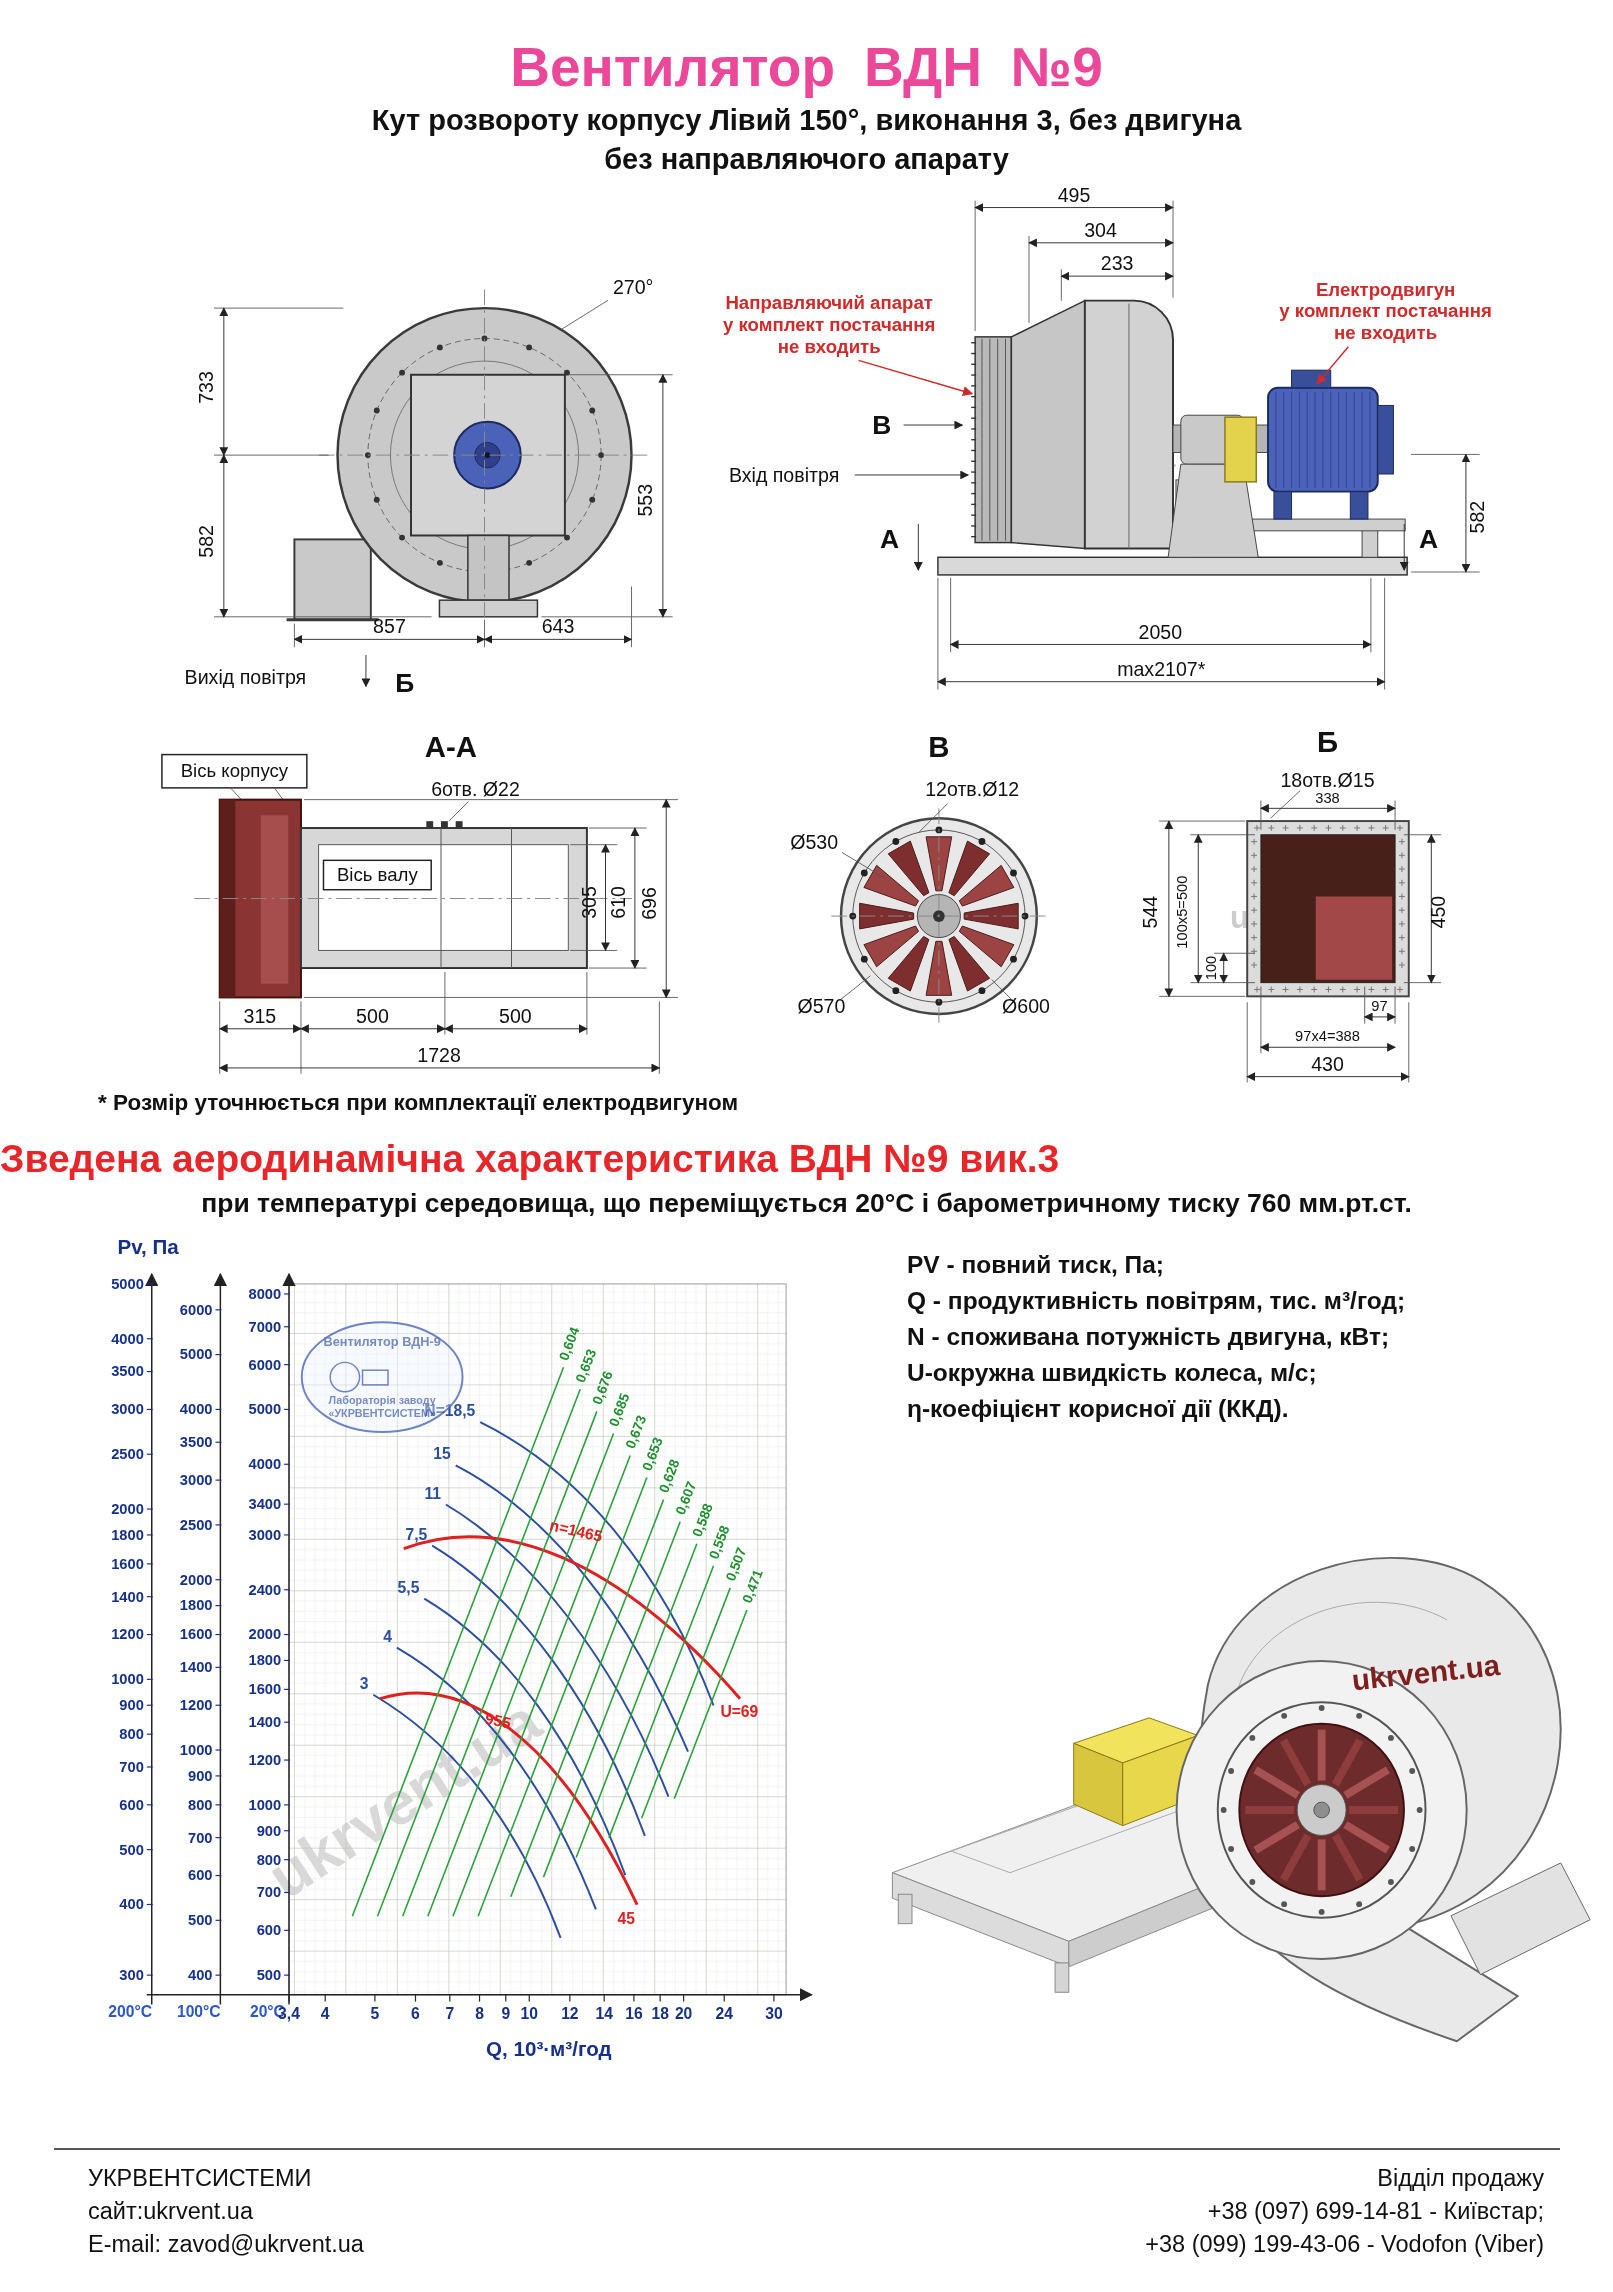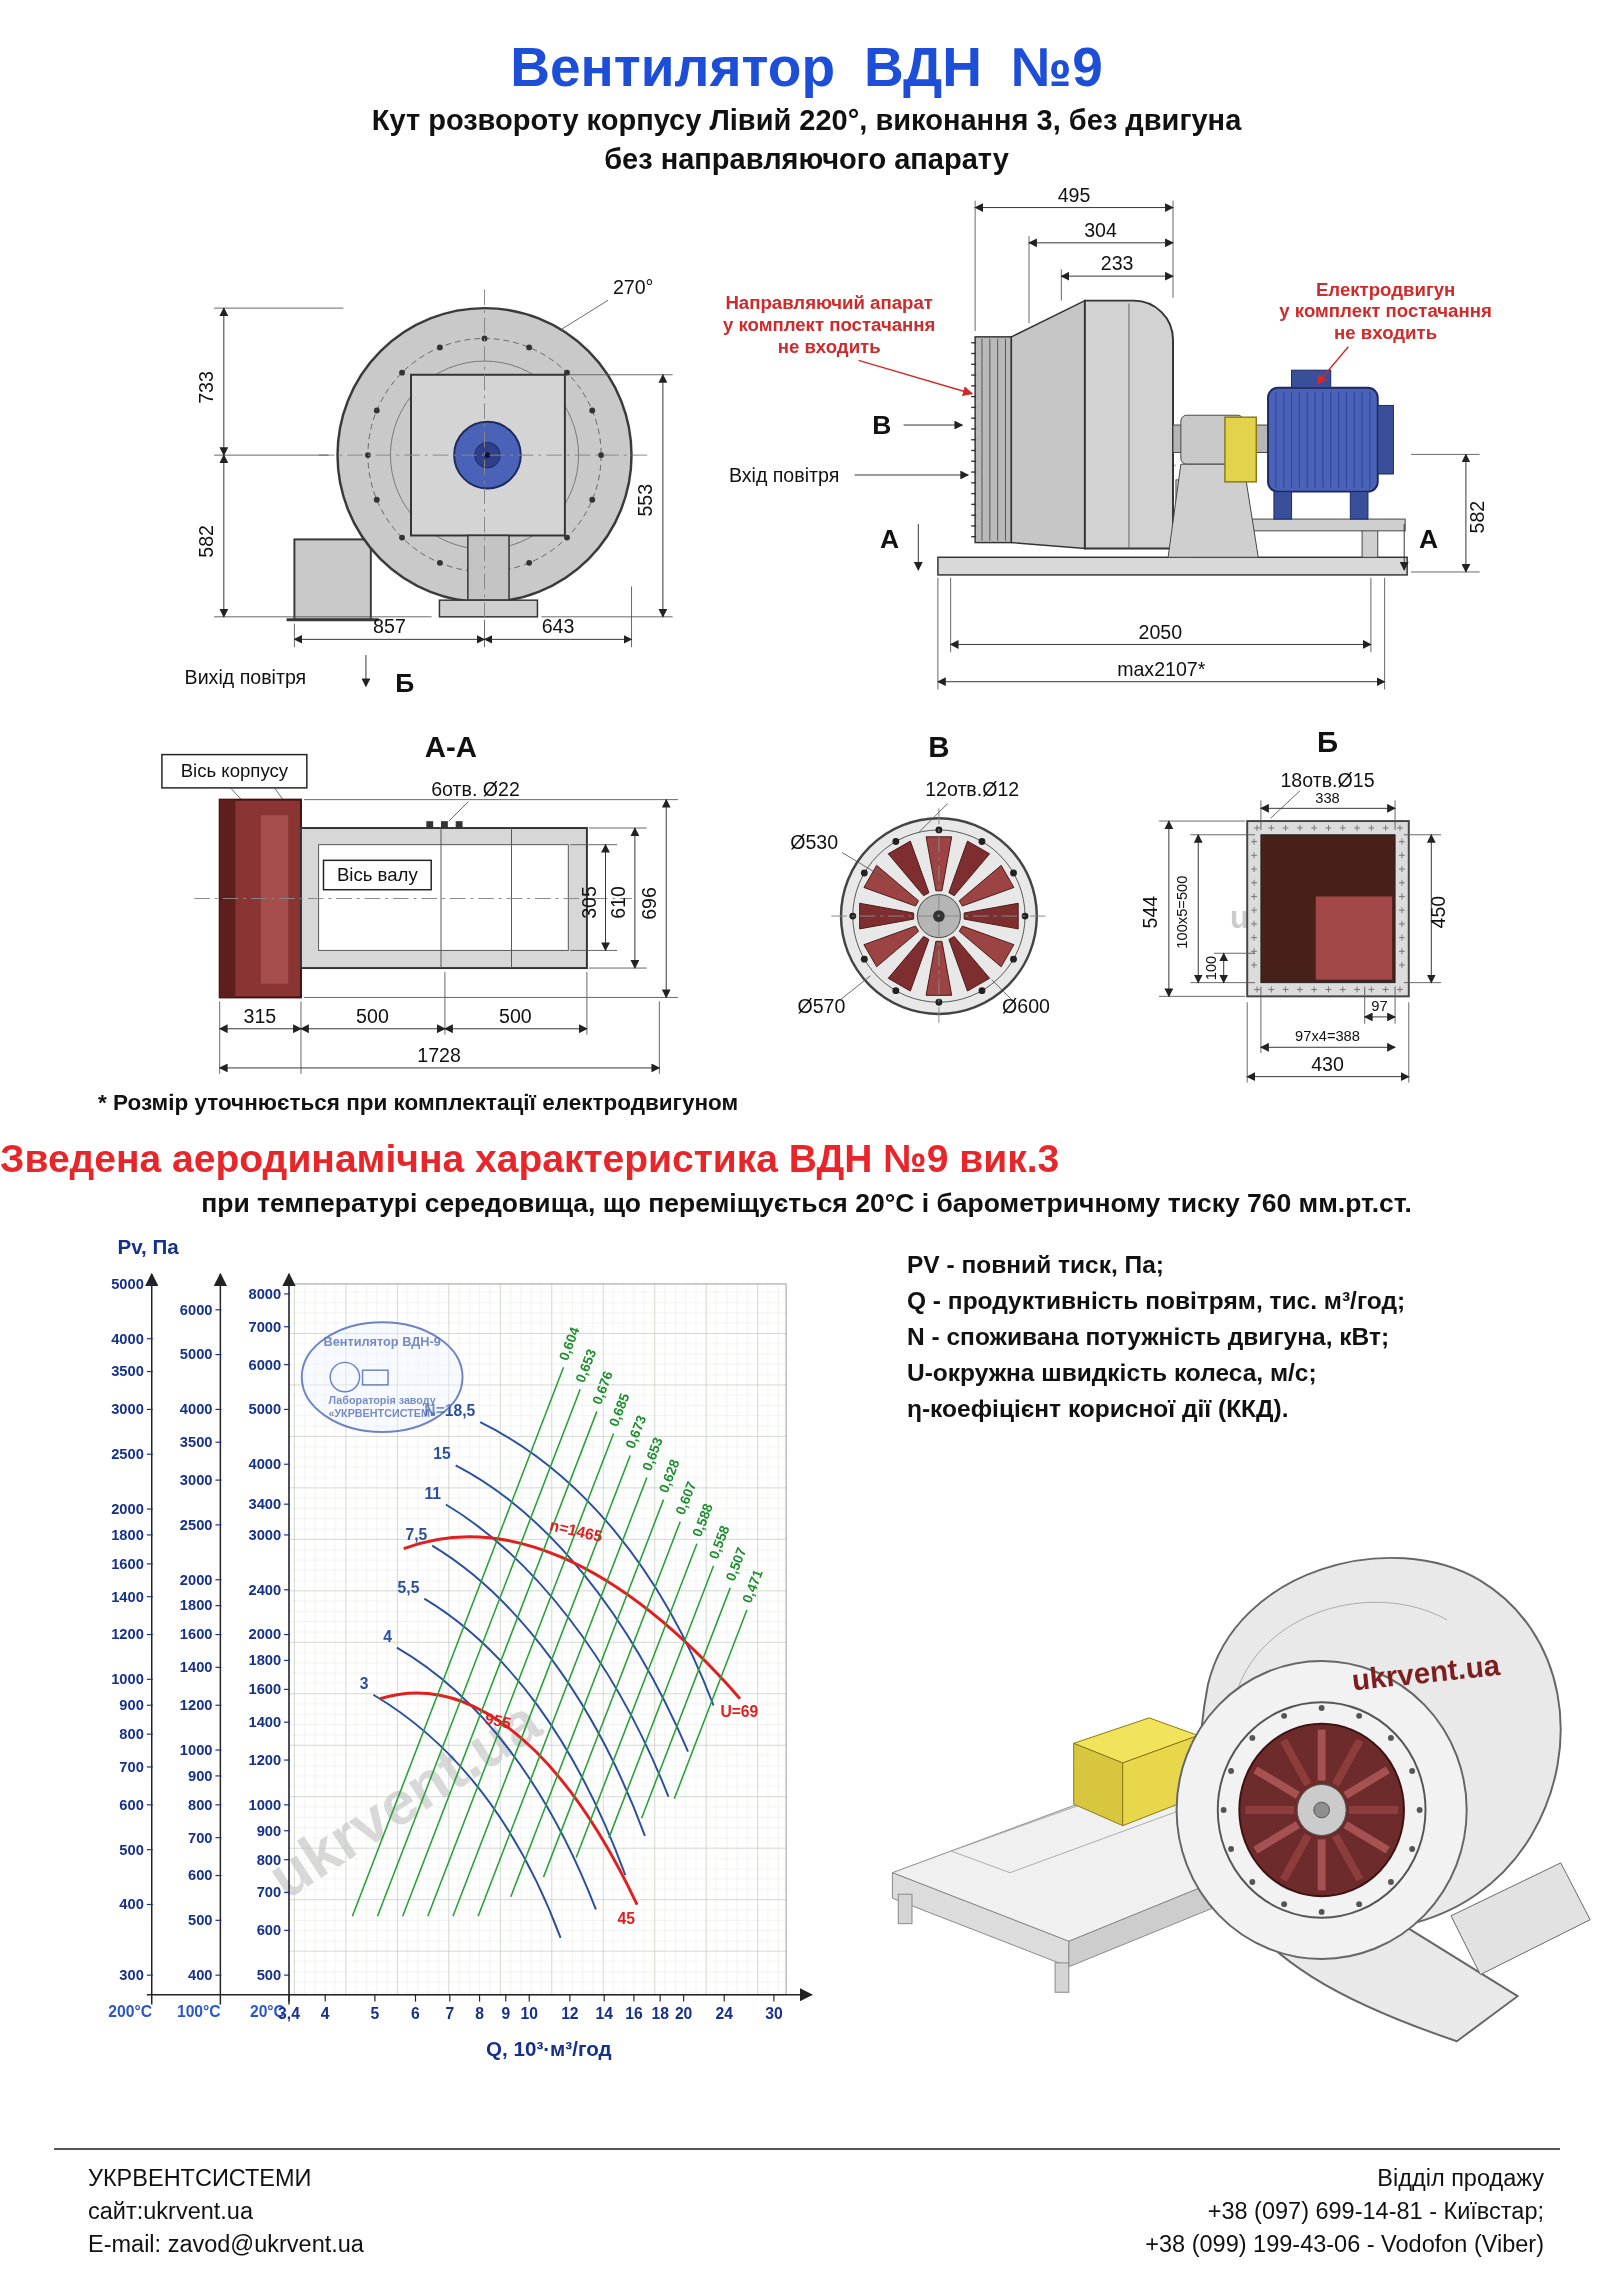--- a/index.html
+++ b/index.html
@@ -1,20 +1,20 @@
 <!DOCTYPE html>
 <html><head>
 <meta charset="utf-8">
 <style>
 *{margin:0;padding:0;box-sizing:border-box}
 body{background:#9a9a9a}
 #page{position:relative;width:1613px;height:2293px;background:#fff;margin:0 auto;
   font-family:"Liberation Sans","DejaVu Sans",sans-serif;color:#111;overflow:hidden}
 .abs{position:absolute}
-.title{width:100%;text-align:center;font-size:55px;font-weight:bold;color:#1d4ed8;word-spacing:13.7px}
+.title{width:100%;text-align:center;font-size:55px;font-weight:bold;color:#ec4899;word-spacing:13.7px}
 .subtitle{width:100%;text-align:center;font-size:29px;font-weight:bold}
 .heading2{width:100%;text-align:left;font-size:39px;font-weight:bold;color:#e8262a}
 .subheading2{width:100%;text-align:center;font-size:26.5px;font-weight:bold}
 .footnote{font-size:22.5px;font-weight:bold}
 .legend{font-size:24.5px;font-weight:bold;line-height:36px}
 .watermark{color:#8f8f8f;opacity:.45;font-weight:bold;font-size:31px;white-space:nowrap}
 .wm-chart{color:#8a8a8a;opacity:.33;font-weight:bold;font-size:61px;transform:rotate(-33deg);white-space:nowrap}
 .footer-line{border-top:2px solid #555}
 .footer{font-size:23.5px;line-height:33px}
 .footer-right{text-align:right}
@@ -56,21 +56,21 @@
           <path d="M10.5 0H0V10.5" fill="none" stroke="#d8ddd6" stroke-width="0.7"></path>
         </pattern>
 <pattern id="gridmajor" width="52.5" height="52.5" patternUnits="userSpaceOnUse">
           <rect width="52.5" height="52.5" fill="url(#gridfine)"></rect>
           <path d="M52.5 0H0V52.5" fill="none" stroke="#b3bdb0" stroke-width="1"></path>
         </pattern>
 </defs>
 </svg>
 
 <div class="abs title" style="top:35px">Вентилятор ВДН №9</div>
-<div class="abs subtitle" style="top:104px">Кут розвороту корпусу Лівий 220°, виконання 3, без двигуна</div>
+<div class="abs subtitle" style="top:104px">Кут розвороту корпусу Лівий 150°, виконання 3, без двигуна</div>
 <div class="abs subtitle" style="top:143px">без направляючого апарату</div>
 
 <div class="abs watermark" style="left:392px;top:439px">ukrvent.ua</div>
 <div class="abs watermark" style="left:1019px;top:439px">ukrvent.ua</div>
 <div class="abs watermark" style="left:441px;top:870px;font-size:27.4px">ukrvent.ua</div>
 <div class="abs watermark" style="left:848px;top:904px">ukrvent.ua</div>
 <div class="abs watermark" style="left:1230px;top:900px">ukrvent.ua</div>
 <div class="abs wm-chart" style="left:250px;top:1764px">ukrvent.ua</div>
 
 <svg class="abs" style="left:118px;top:255px" width="588" height="461" viewBox="0 0 600 470">

